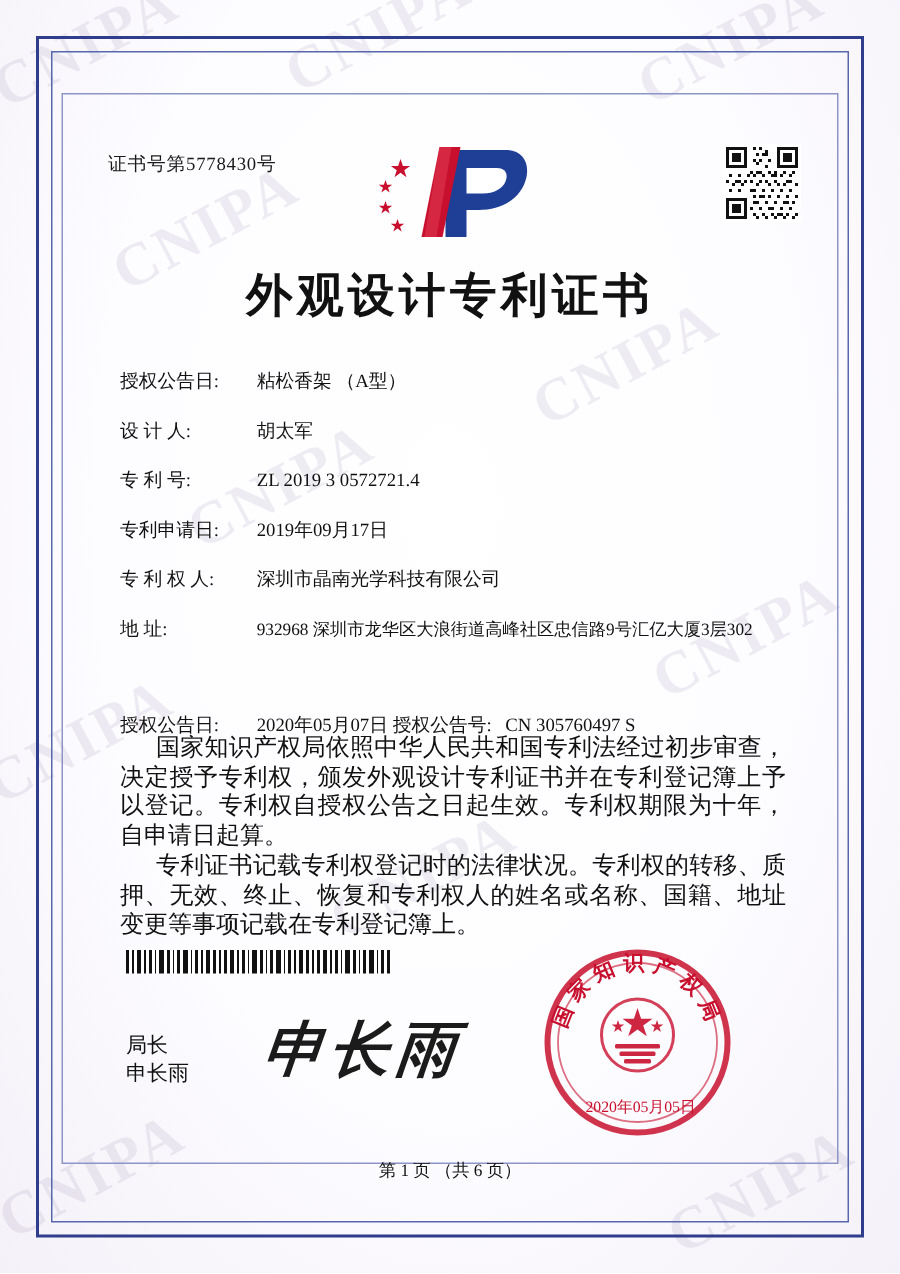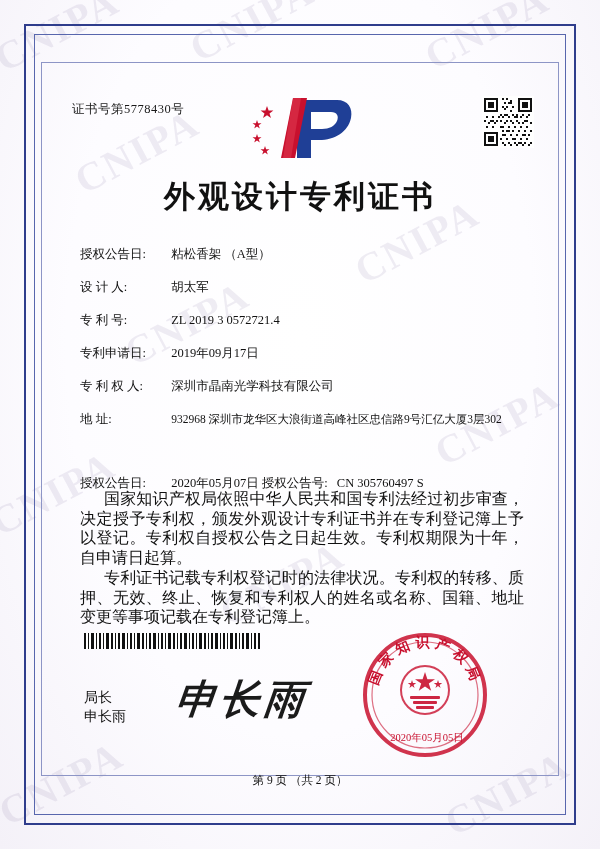--- a/index.html
+++ b/index.html
@@ -474,15 +474,15 @@
       <defs>
         <path id="sealArc" d="M 19,67 A 48,48 0 0 1 115,67"></path>
       </defs>
       <text font-family="'Liberation Serif', serif" font-size="14" font-weight="bold" fill="#c8102e" letter-spacing="5">
         <textPath href="#sealArc" startOffset="50%" text-anchor="middle">国家知识产权局</textPath>
       </text>
     </svg>
   </div>
   <div class="seal-date">2020年05月05日</div>
 
-  <div class="page-no">第 9 页 （共 2 页）</div>
+  <div class="page-no">第 1 页 （共 6 页）</div>
 
 </div>
 
 </body></html>

